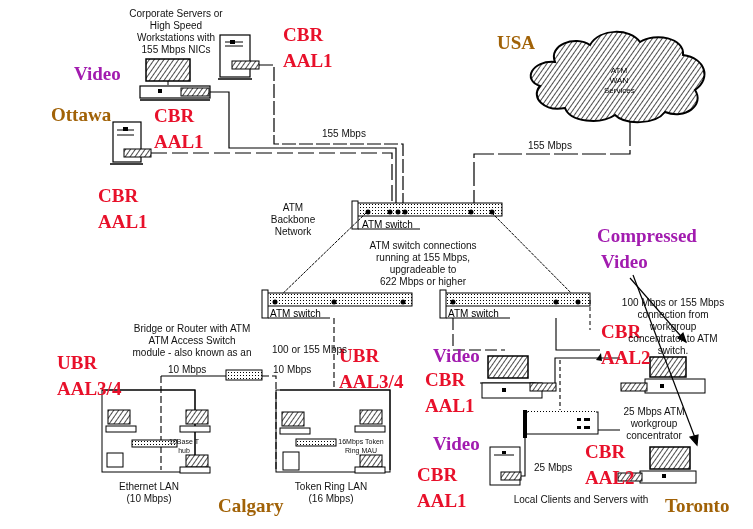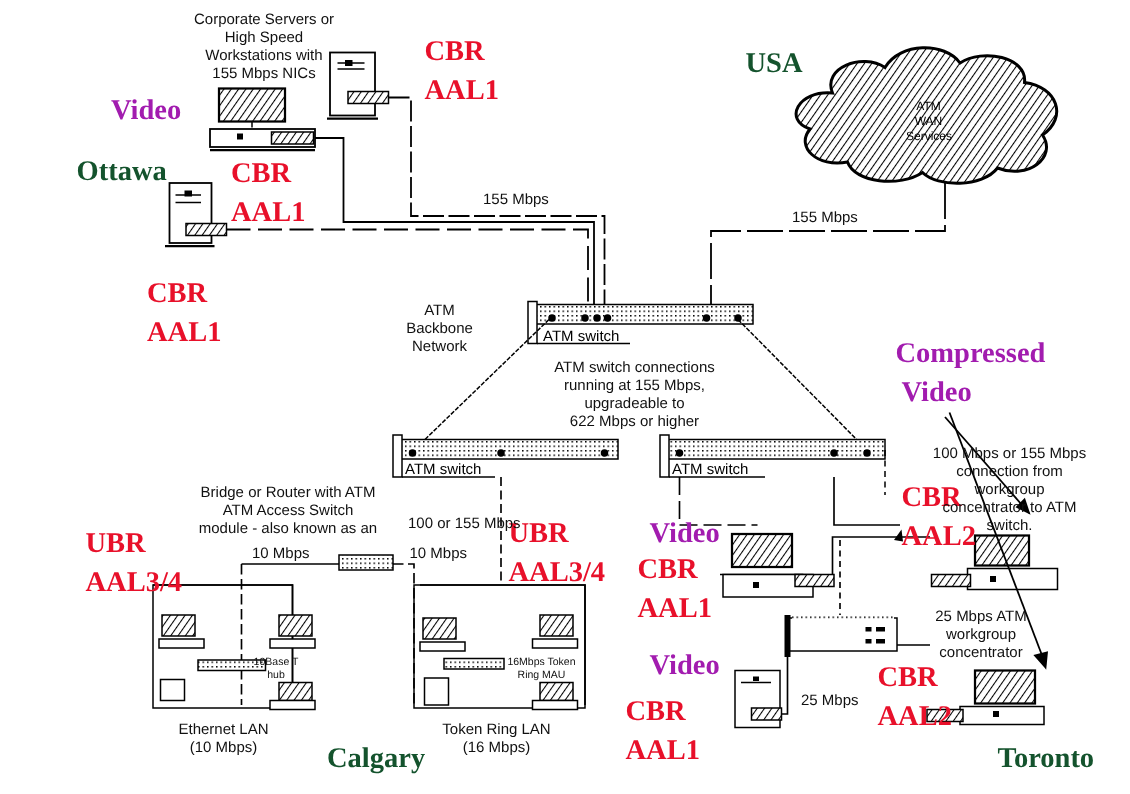--- a/index.html
+++ b/index.html
@@ -3,21 +3,21 @@
 <meta charset="utf-8">
 <style>
   html, body { margin:0; padding:0; background:#ffffff; }
   body { width:753px; height:529px; position:relative; overflow:hidden; font-family:"Liberation Sans", sans-serif; }
   #diagram { position:absolute; left:0; top:0; width:753px; height:529px; }
   .lbl { position:absolute; white-space:nowrap; }
   .note { font-family:"Liberation Sans", sans-serif; font-size:10px; color:#111; text-align:center; line-height:12px; white-space:nowrap; position:absolute; }
   .bold-note { font-weight:normal; }
   .big { font-family:"Liberation Serif", serif; font-weight:bold; font-size:19px; line-height:24px; }
   .red { color:#e8102a; }
-  .blue { color:#14532d; }
+  .blue { color:#a16207; }
   .black { color:#a21caf; }
   .swlbl { font-family:"Liberation Sans", sans-serif; font-size:10px; position:absolute; color:#000; }
 </style>
 </head>
 <body>
 
 <svg id="diagram" viewBox="0 0 753 529" xmlns="http://www.w3.org/2000/svg">
   <defs>
     <pattern id="hatch" width="4" height="4" patternUnits="userSpaceOnUse" patternTransform="rotate(35)">
       <rect width="4" height="4" fill="#fff"></rect>
@@ -266,20 +266,21 @@
   <div>switch.</div>
 </div>
 
 <div class="note" style="left:612px;top:406px;width:84px;">
   <div>25 Mbps ATM</div>
   <div>workgroup</div>
   <div>concentrator</div>
 </div>
 
 <div class="note" style="left:503px;top:494px;width:156px;">
+  <div>Local Clients and Servers with</div>
 </div>
 
 <div class="note bold-note" style="left:106px;top:481px;width:86px;">
   <div>Ethernet LAN</div>
   <div>(10 Mbps)</div>
 </div>
 <div class="note bold-note" style="left:282px;top:481px;width:98px;">
   <div>Token Ring LAN</div>
   <div>(16 Mbps)</div>
 </div>

